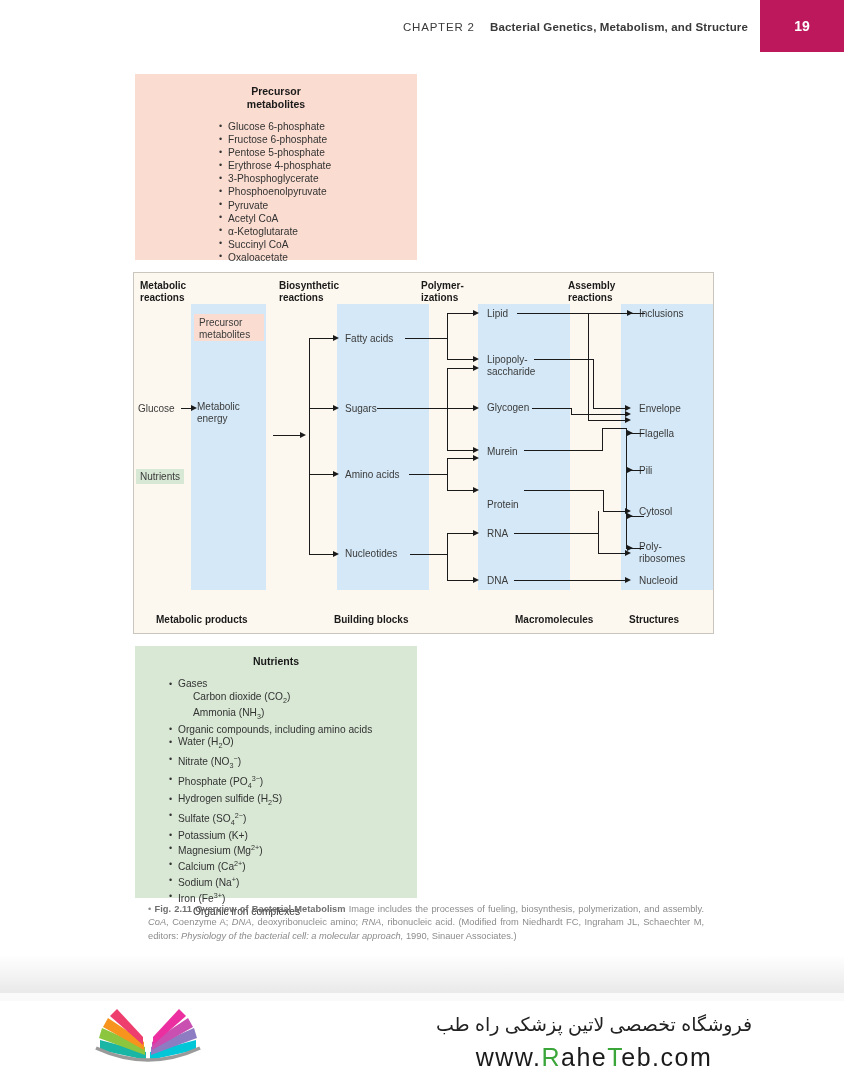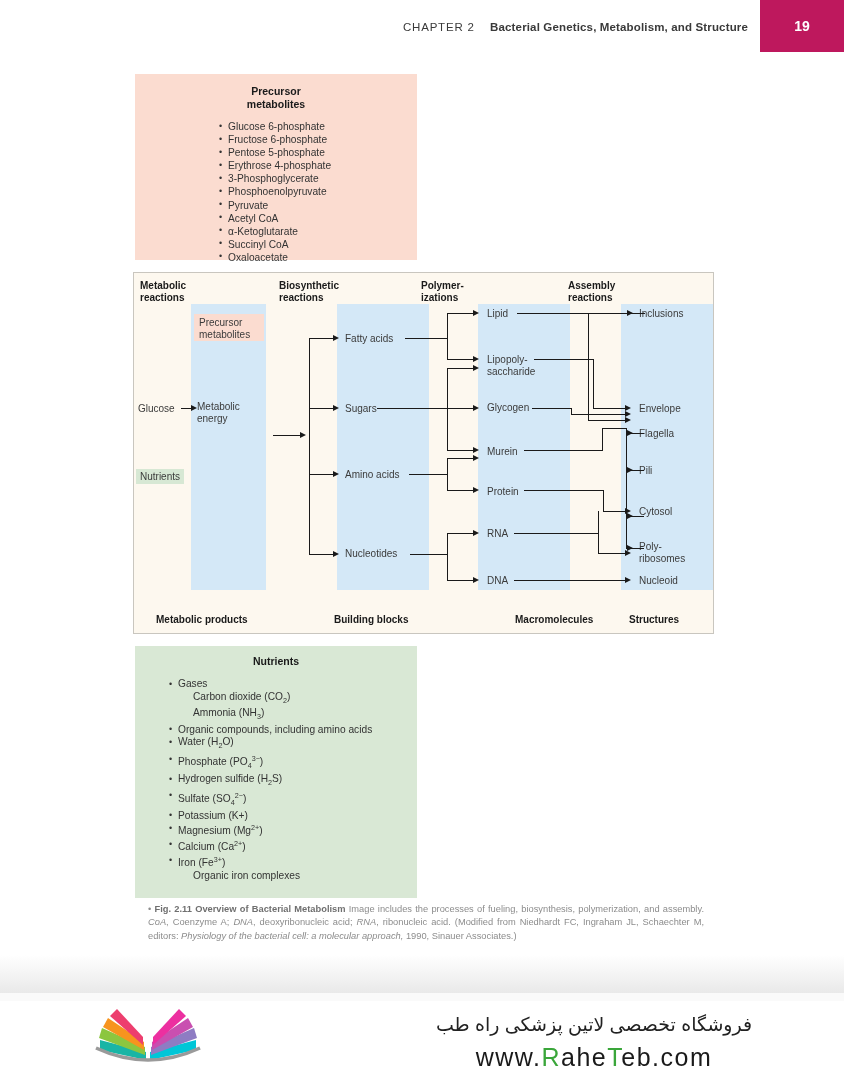--- a/index.html
+++ b/index.html
@@ -200,21 +200,21 @@
   <div class="node" style="left:211px;top:196px;">Amino acids</div>
   <div class="node" style="left:211px;top:275px;">Nucleotides</div>
 
   <div class="node" style="left:353px;top:35px;">Lipid</div>
   <div class="node" style="left:353px;top:81px;">
     <div>Lipopoly-</div>
     <div>saccharide</div>
   </div>
   <div class="node" style="left:353px;top:129px;">Glycogen</div>
   <div class="node" style="left:353px;top:173px;">Murein</div>
-  <div class="node" style="left:353px;top:213px;">Protein</div>
+  <div class="node" style="left:353px;top:226px;">Protein</div>
   <div class="node" style="left:353px;top:255px;">RNA</div>
   <div class="node" style="left:353px;top:302px;">DNA</div>
 
   <div class="node" style="left:505px;top:35px;">Inclusions</div>
   <div class="node" style="left:505px;top:130px;">Envelope</div>
   <div class="node" style="left:505px;top:155px;">Flagella</div>
   <div class="node" style="left:505px;top:192px;">Pili</div>
   <div class="node" style="left:505px;top:233px;">Cytosol</div>
   <div class="node" style="left:505px;top:268px;">
     <div>Poly-</div>
@@ -318,36 +318,38 @@
 </div>
 
 <div class="nu-box">
   <div class="nu-title">Nutrients</div>
   <ul class="nu-list" id="nu-list">
       <li class="bul">Gases</li>
       <li class="sub">Carbon dioxide (CO<sub>2</sub>)</li>
       <li class="sub">Ammonia (NH<sub>3</sub>)</li>
       <li class="bul">Organic compounds, including amino acids</li>
       <li class="bul">Water (H<sub>2</sub>O)</li>
+      <li class="bul">Nitrate (NO<sub>3</sub><sup>−</sup>)</li>
       <li class="bul">Phosphate (PO<sub>4</sub><sup>3−</sup>)</li>
       <li class="bul">Hydrogen sulfide (H<sub>2</sub>S)</li>
       <li class="bul">Sulfate (SO<sub>4</sub><sup>2−</sup>)</li>
       <li class="bul">Potassium (K+)</li>
       <li class="bul">Magnesium (Mg<sup>2+</sup>)</li>
       <li class="bul">Calcium (Ca<sup>2+</sup>)</li>
+      <li class="bul">Sodium (Na<sup>+</sup>)</li>
       <li class="bul">Iron (Fe<sup>3+</sup>)</li>
       <li class="sub">Organic iron complexes</li>
     </ul>
 </div>
 
 <div class="cap">
   <span class="dot">•</span>
   <b>Fig. 2.11</b>
   <b>Overview of Bacterial Metabolism</b>
-  <span>Image includes the processes of fueling, biosynthesis, polymerization, and assembly. </span><i>CoA</i><span>, Coenzyme A; </span><i>DNA</i><span>, deoxyribonucleic acid; </span><i>RNA</i><span>, ribonucleic acid. (Modified from Niedhardt FC, Ingraham JL, Schaechter M, editors: </span><i>Physiology of the bacterial cell: a molecular approach,</i><span> 1990, Sinauer Associates.)</span>
+  <span>Image includes the processes of fueling, biosynthesis, polymerization, and assembly. </span><i>CoA</i><span>, Coenzyme A; </span><i>DNA</i><span>, deoxyribonucleic amino; </span><i>RNA</i><span>, ribonucleic acid. (Modified from Niedhardt FC, Ingraham JL, Schaechter M, editors: </span><i>Physiology of the bacterial cell: a molecular approach,</i><span> 1990, Sinauer Associates.)</span>
 </div>
 
 <div class="fade"></div>
 <div class="fade2"></div>
 
 <svg class="logo" viewBox="0 0 140 62">
   <g transform="translate(70,54)">
     <path d="M-2,-2 L-48,-12 L-48,-22 L-2,-10 Z" fill="#19b5a5"></path>
     <path d="M-3,-7 L-49,-24 L-46,-34 L-3,-15 Z" fill="#8cc63f"></path>
     <path d="M-4,-12 L-45,-35 L-40,-44 L-4,-20 Z" fill="#f7941e"></path>

